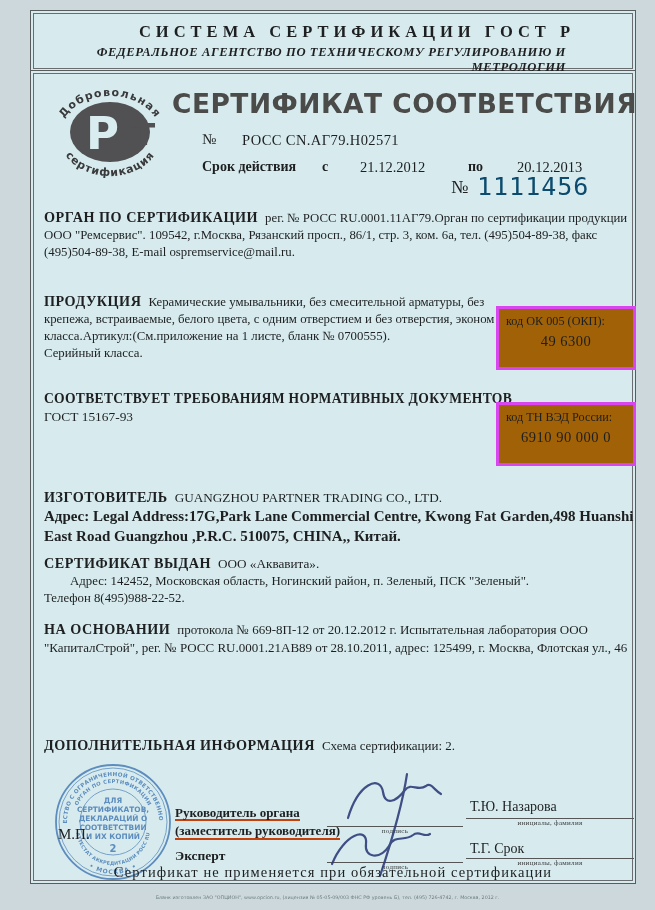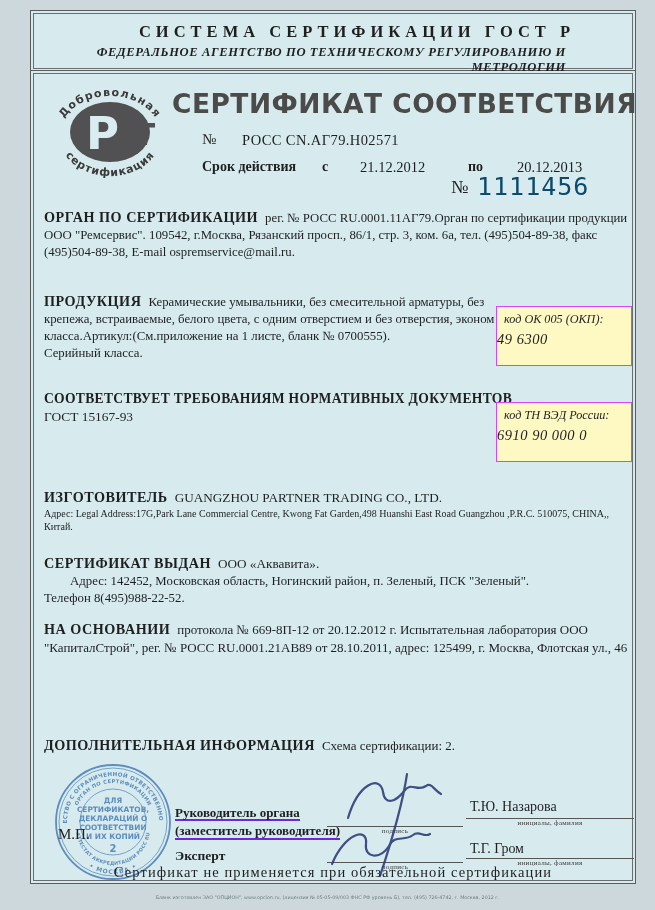--- a/index.html
+++ b/index.html
@@ -21,24 +21,24 @@
           font-family:"DejaVu Sans", sans-serif; font-weight:bold;
           font-size:27px; letter-spacing:0.5px; color:#4b4b49;
           transform:scaleX(0.98); transform-origin:left top; white-space:nowrap; }
   .serif15{ font-size:15px; }
   .bold{ font-weight:bold; }
   .rednum{ font-family:"DejaVu Sans Mono", monospace; font-size:25px;
            color:#0c4a6e; letter-spacing:1px; }
   .sec{ position:absolute; left:44px; font-size:12.8px; line-height:1.32; }
   .sec .lbl{ font-weight:bold; font-size:14.2px; letter-spacing:0.5px; padding-right:7px; }
   .codebox{ position:absolute; left:496px; width:134px; height:58px;
-            background:#fef9c3; border:1px solid #d946ef;font-style:italic; }
+            background:#a16207; border:3px solid #d946ef; }
   .codebox .cb-lbl{ font-size:12.2px; padding:5px 0 0 7px; }
-  .codebox .cb-val{ font-size:14.5px; margin-top:4px; letter-spacing:0.5px; }
-  .ul2{ display:inline-block; border-bottom:2px solid #6d28d9; line-height:1.02; }
+  .codebox .cb-val{ text-align:center; font-size:14.5px; margin-top:4px; letter-spacing:0.5px; }
+  .ul2{ display:inline-block; border-bottom:2px solid #c2410c; line-height:1.02; }
   .sigline{ position:absolute; border-top:1px solid #555; }
   .caption{ position:absolute; font-size:7px; color:#3a3c3e; text-align:center; letter-spacing:0.3px; }
   .bottomnote{ position:absolute; left:30px; width:606px; top:864px; text-align:center;
                font-size:14.5px; letter-spacing:1.1px; }
   .fineprint{ position:absolute; left:0; top:894px; width:655px; text-align:center;
               font-size:6px; color:#6d7d83; font-family:"DejaVu Sans", sans-serif;
               transform:scale(0.8); transform-origin:center top; }
   svg text{ font-family:"DejaVu Sans", sans-serif; }
 </style>
 </head>
@@ -106,21 +106,21 @@
     <div style="font-size:13.4px;">ГОСТ 15167-93</div>
   </div>
 
   <div class="codebox" style="top:402px;">
     <div class="cb-lbl">код ТН ВЭД России:</div>
     <div class="cb-val">6910 90 000 0</div>
   </div>
 
   <div class="sec" style="top:488px; width:592px;">
     <span class="lbl">ИЗГОТОВИТЕЛЬ</span><span style="font-size:13.2px;">GUANGZHOU PARTNER TRADING CO., LTD.</span>
-    <div style="font-size:10px;">Адрес: Legal Address:17G,Park Lane Commercial Centre, Kwong Fat Garden,498 Huanshi East Road Guangzhou ,P.R.C. 510075, CHINA,, Китай.</div>
+    <div style="font-size:15px;font-weight:bold;">Адрес: Legal Address:17G,Park Lane Commercial Centre, Kwong Fat Garden,498 Huanshi East Road Guangzhou ,P.R.C. 510075, CHINA,, Китай.</div>
   </div>
 
   <div class="sec" style="top:554px; width:592px;">
     <span class="lbl">СЕРТИФИКАТ ВЫДАН</span><span style="font-size:13.2px;">ООО «Аквавита».</span>
     <div style="font-size:12.8px;margin-left:26px;">Адрес: 142452, Московская область, Ногинский район, п. Зеленый, ПСК "Зеленый".</div>
     <div style="font-size:12.8px;">Телефон 8(495)988-22-52.</div>
   </div>
 
   <div class="sec" style="top:620px; width:590px;">
     <span class="lbl">НА ОСНОВАНИИ</span><span style="font-size:13px;">протокола № 669-8П-12 от 20.12.2012 г. Испытательная лаборатория ООО "КапиталСтрой", рег. № РОСС RU.0001.21АВ89 от 28.10.2011, адрес: 125499, г. Москва, Флотская ул., 46</span>
@@ -170,21 +170,21 @@
 
   <div class="sigline" style="left:327px; top:826px; width:136px;"></div>
   <div class="caption" style="left:327px; top:827px; width:136px;">подпись</div>
   <div class="sigline" style="left:327px; top:862px; width:136px;"></div>
   <div class="caption" style="left:327px; top:863px; width:136px;">подпись</div>
 
   <span class="abs" style="left:470px; top:799px; font-size:14px;">Т.Ю. Назарова</span>
   <div class="sigline" style="left:466px; top:818px; width:168px;"></div>
   <div class="caption" style="left:466px; top:819px; width:168px;">инициалы, фамилия</div>
 
-  <span class="abs" style="left:470px; top:841px; font-size:14px;">Т.Г. Гром</span>
+  <span class="abs" style="left:470px; top:841px; font-size:14px;">Т.Г. Срок</span>
   <div class="sigline" style="left:466px; top:858px; width:168px;"></div>
   <div class="caption" style="left:466px; top:859px; width:168px;">инициалы, фамилия</div>
 
   <svg class="abs" style="left:308px; top:768px;" width="175" height="112" viewBox="0 0 175 112">
     <g fill="none" stroke="#2f3e7a" stroke-width="2.2" stroke-linecap="round" opacity="0.9">
       <path d="M 40 50 C 50 16 72 6 75 24 C 77 38 88 34 97 22 C 103 14 110 24 118 18 C 123 14 126 22 133 26"></path>
       <path d="M 24 96 C 36 66 60 58 58 76 C 56 90 72 92 81 78 C 87 66 96 74 105 67 C 111 62 116 70 122 66"></path>
       <path d="M 99 6 C 94 40 82 78 72 108"></path>
     </g>
   </svg>

